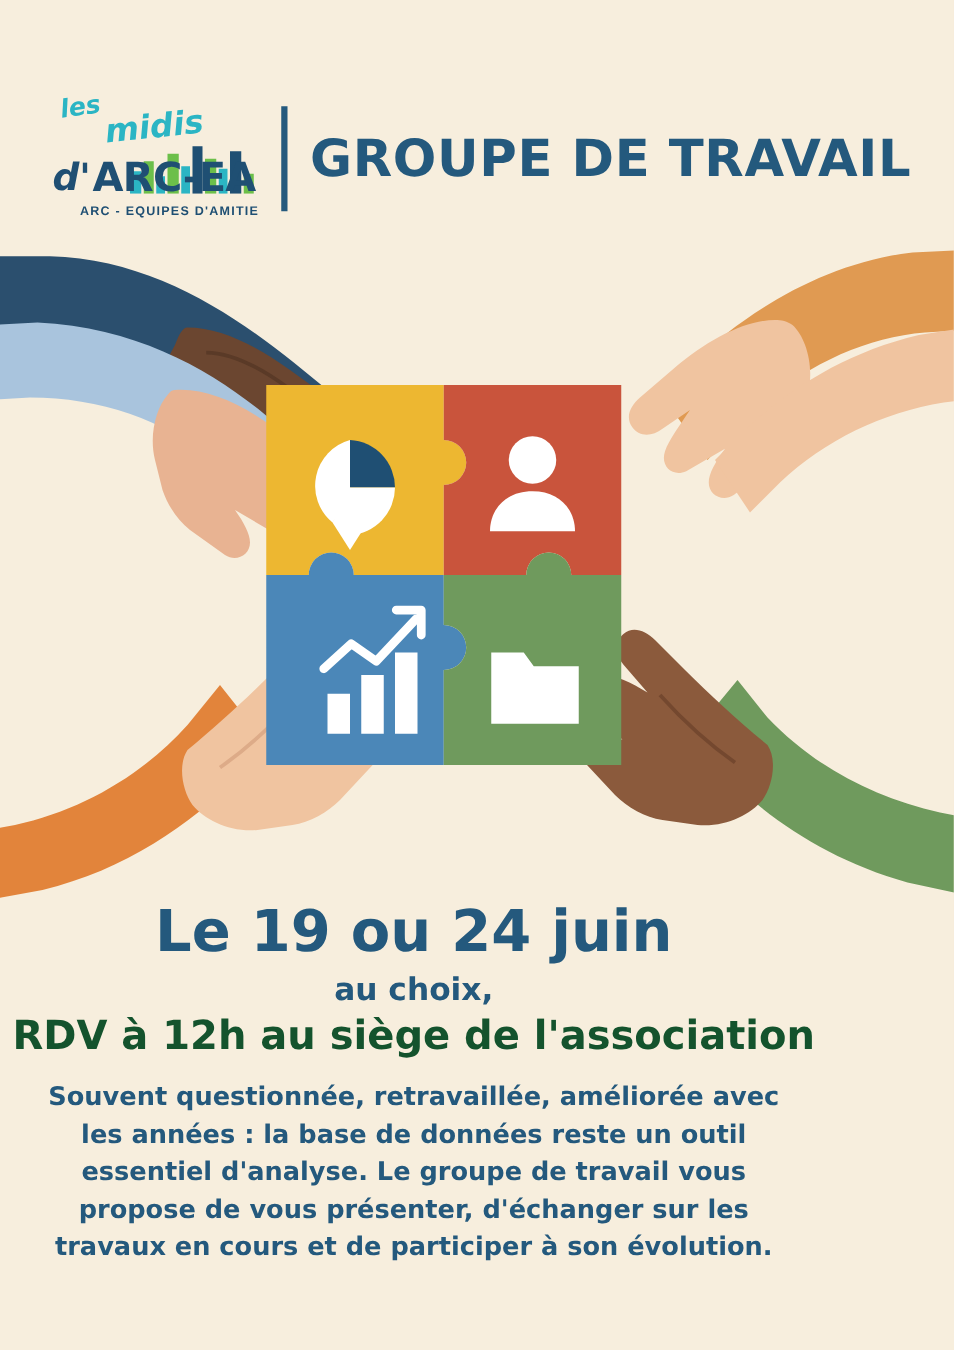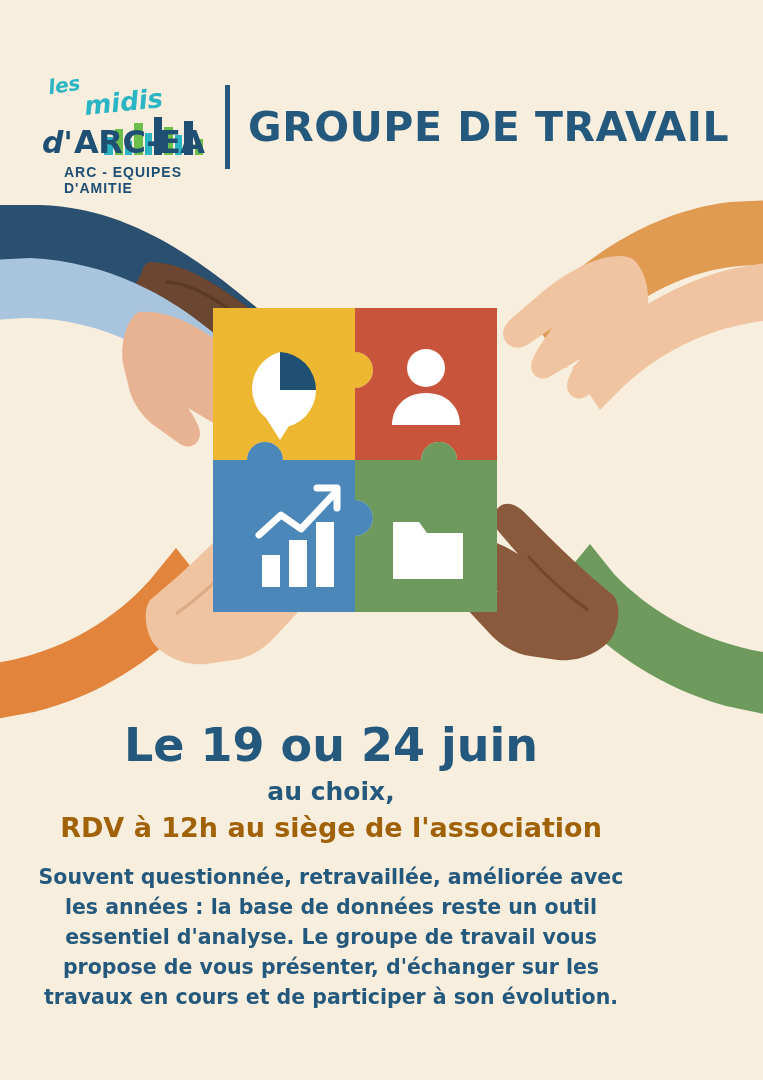--- a/index.html
+++ b/index.html
@@ -89,21 +89,21 @@
     letter-spacing: -0.5px;
     color: #1f4f73;
     text-align: right;
   }
   .logo-sub {
     position: absolute;
     left: 26px;
     top: 99px;
     font-family: "Liberation Sans", sans-serif;
     font-weight: bold;
-    font-size: 14px;
+    font-size: 10px;
     letter-spacing: 1px;
     color: #1f4f73;
   }
   .header-divider {
     width: 5px;
     height: 84px;
     background: #24597d;
     margin-left: 12px;
     margin-right: 18px;
     flex: none;
@@ -163,23 +163,23 @@
     font-family: "DejaVu Sans", sans-serif;
     font-weight: bold;
     font-size: 25px;
     line-height: 36px;
     color: #24597d;
     margin-top: 2px;
   }
   .date-rdv {
     font-family: "DejaVu Sans", sans-serif;
     font-weight: bold;
-    font-size: 27px;
+    font-size: 32px;
     line-height: 36px;
-    color: #a16207;
+    color: #14532d;
   }
   .body-copy {
     margin: 16px auto 0 auto;
     width: 590px;
     font-family: "DejaVu Sans", sans-serif;
     font-weight: bold;
     font-size: 20.5px;
     line-height: 30px;
     color: #24597d;
   }

